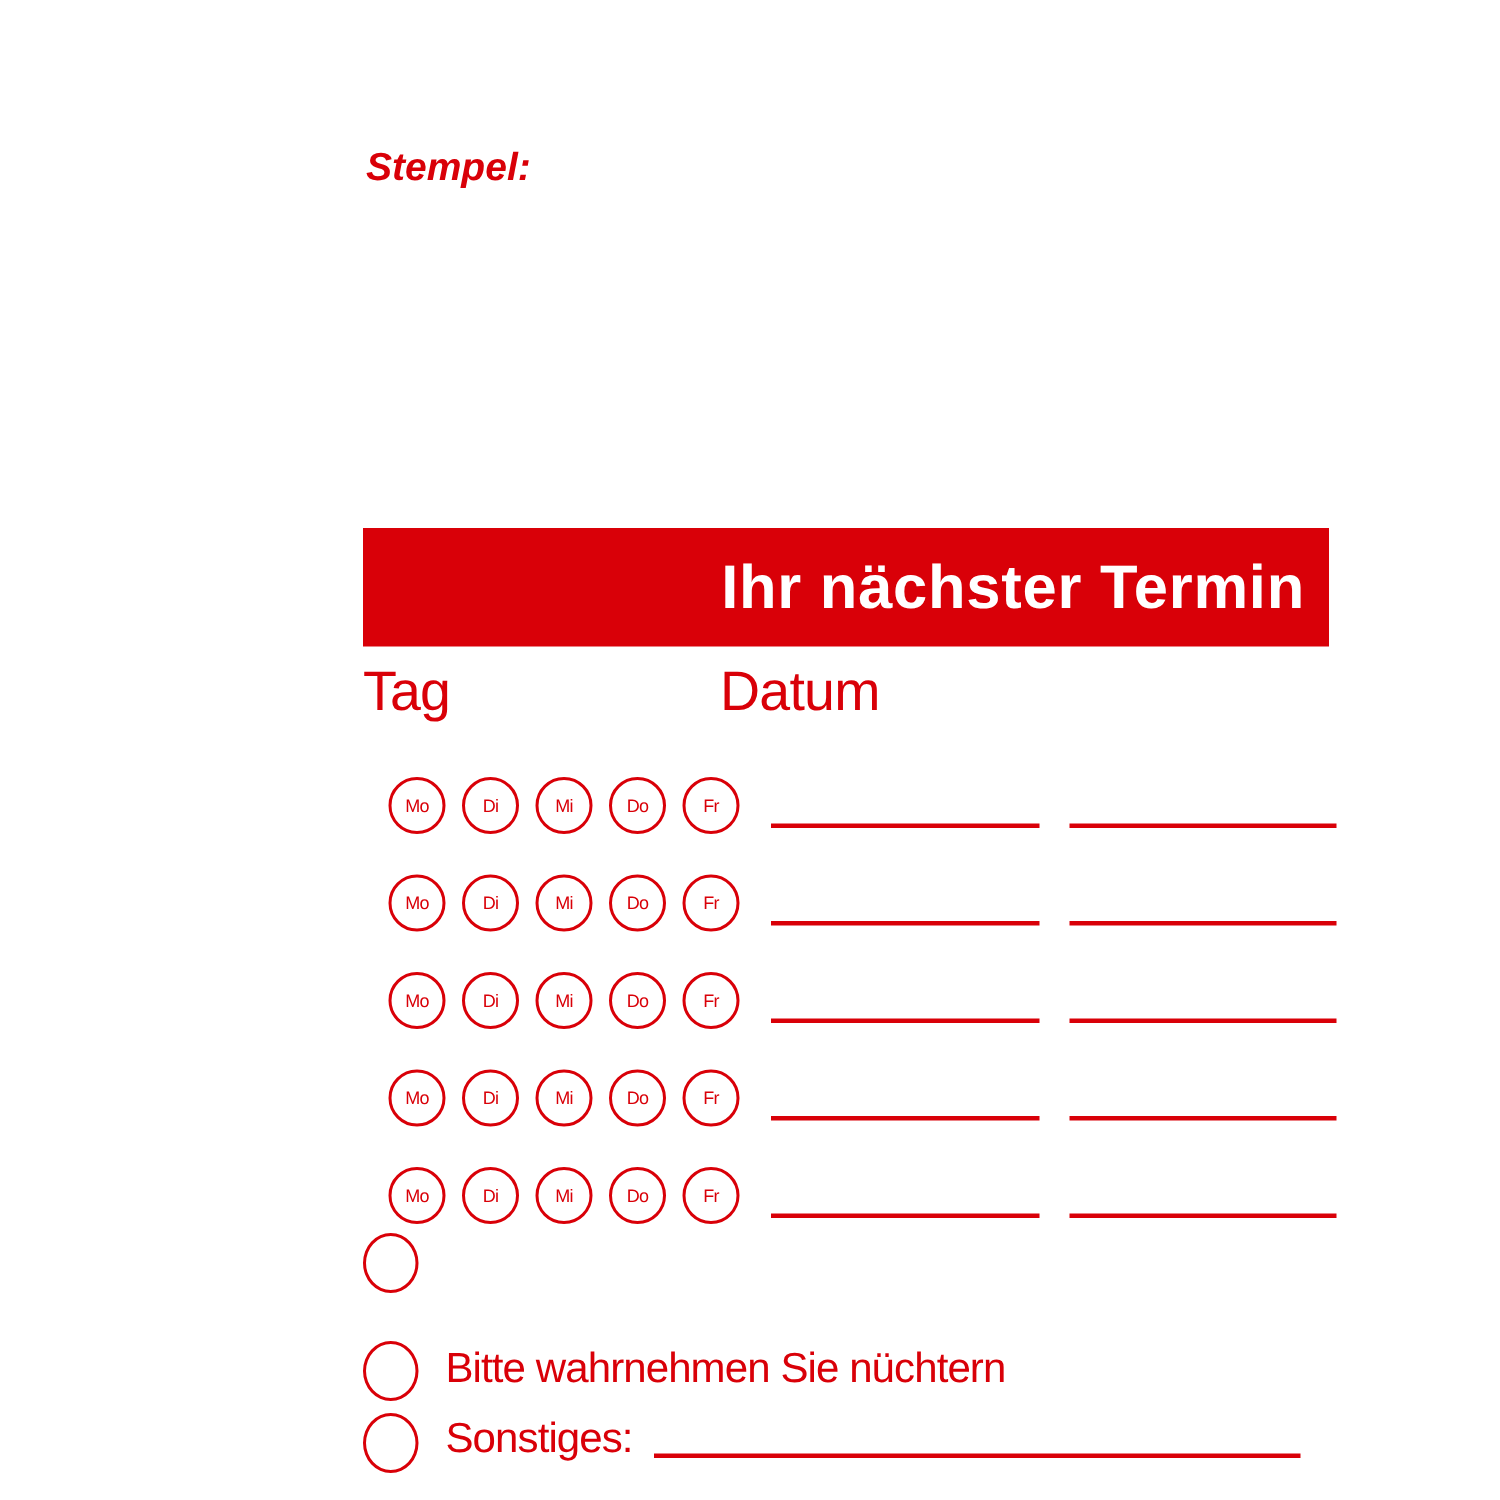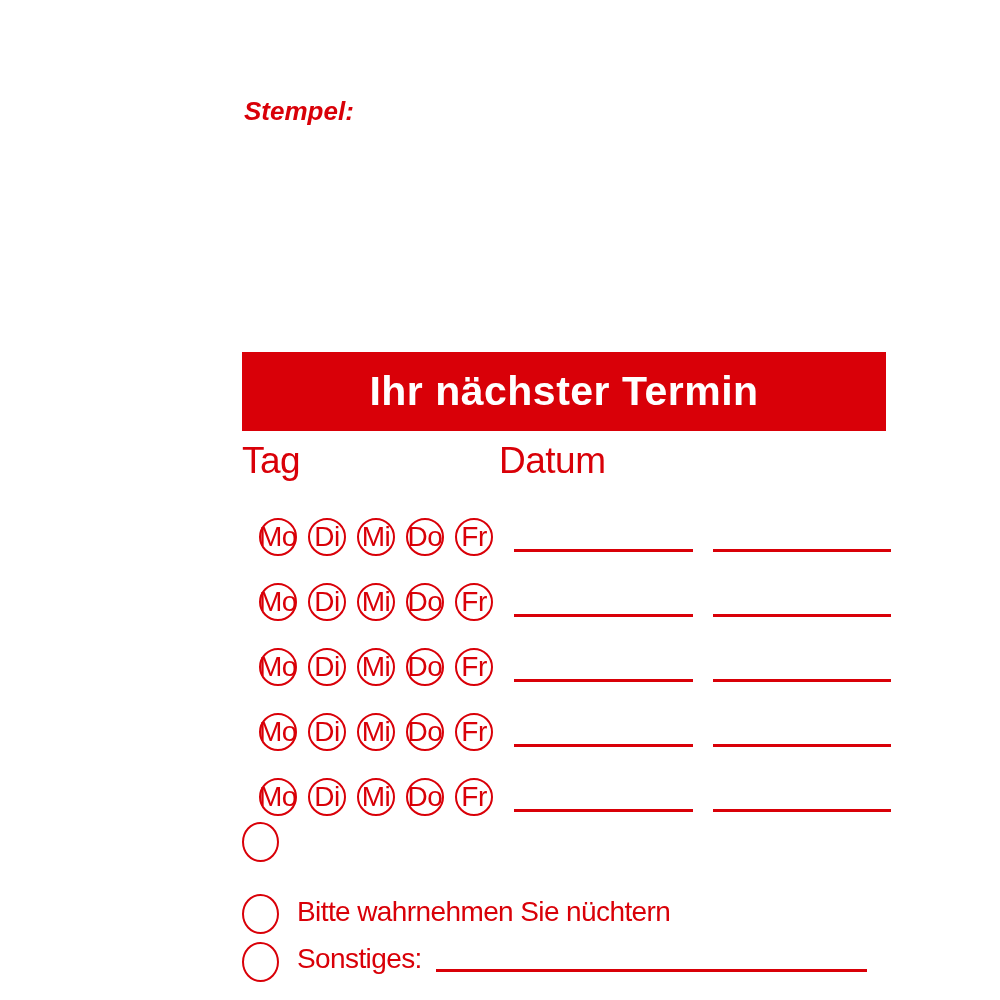--- a/index.html
+++ b/index.html
@@ -22,56 +22,56 @@
     color: #d90008;
   }
 
   .banner {
     position: absolute;
     left: 178px; top: 288px;
     width: 644px; height: 79px;
     background: #d90008;
     display: flex;
     align-items: center;
-    justify-content: center;
+    justify-content: flex-end;
   }
   .banner-title {
     color: #ffffff;
     font-weight: 700;
     font-size: 41px;
     letter-spacing: 0.5px;
     white-space: nowrap;
   }
 
   .col-header {
     position: absolute;
     top: 376px;
     font-size: 37px;
     color: #d90008;
     letter-spacing: -0.5px;
     white-space: nowrap;
   }
   #hdr-day  { left: 178px; }
-  #hdr-date { left: 435px; }
+  #hdr-date { left: 416px; }
   #hdr-time { left: 632px; }
 
   .day-row {
     position: absolute;
     left: 0; width: 1000px; height: 40px;
   }
   .day-circle {
     position: absolute;
     top: 0;
     width: 38px; height: 38px;
     border: 2px solid #d90008;
     border-radius: 50%;
     display: flex;
     align-items: center;
     justify-content: center;
-    font-size: 28px;
+    font-size: 12px;
     letter-spacing: -0.5px;
     color: #d90008;
   }
   .dc-0 { left: 179px; }
   .dc-1 { left: 228px; }
   .dc-2 { left: 277px; }
   .dc-3 { left: 326px; }
   .dc-4 { left: 375px; }
 
   .fill-line {

